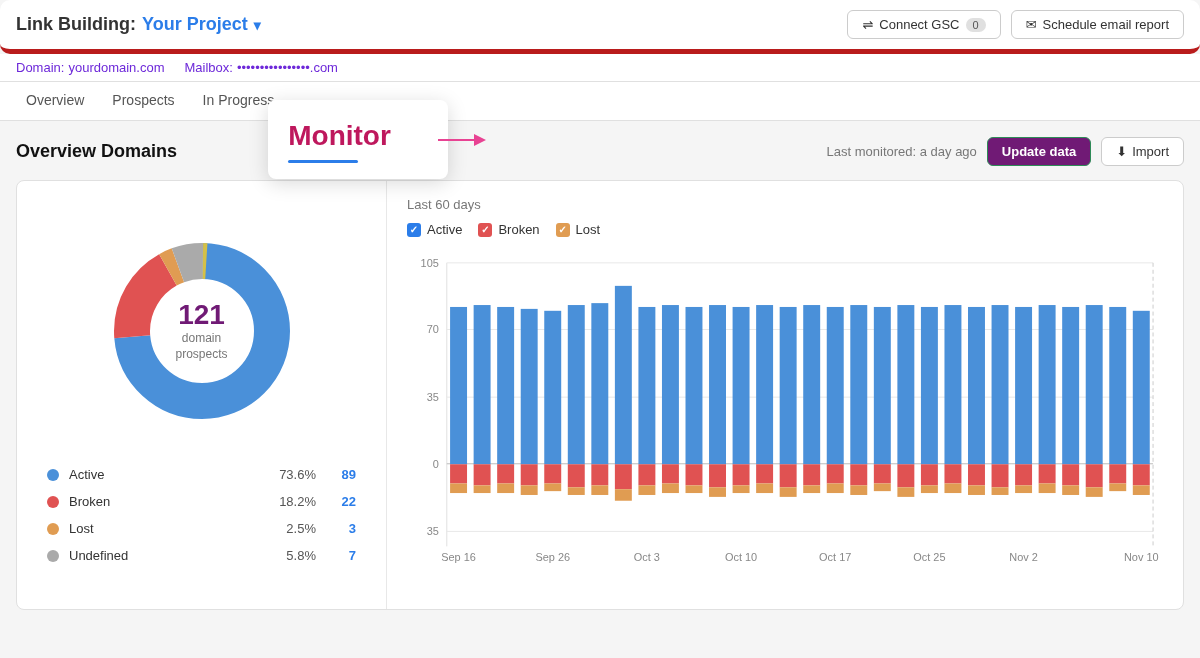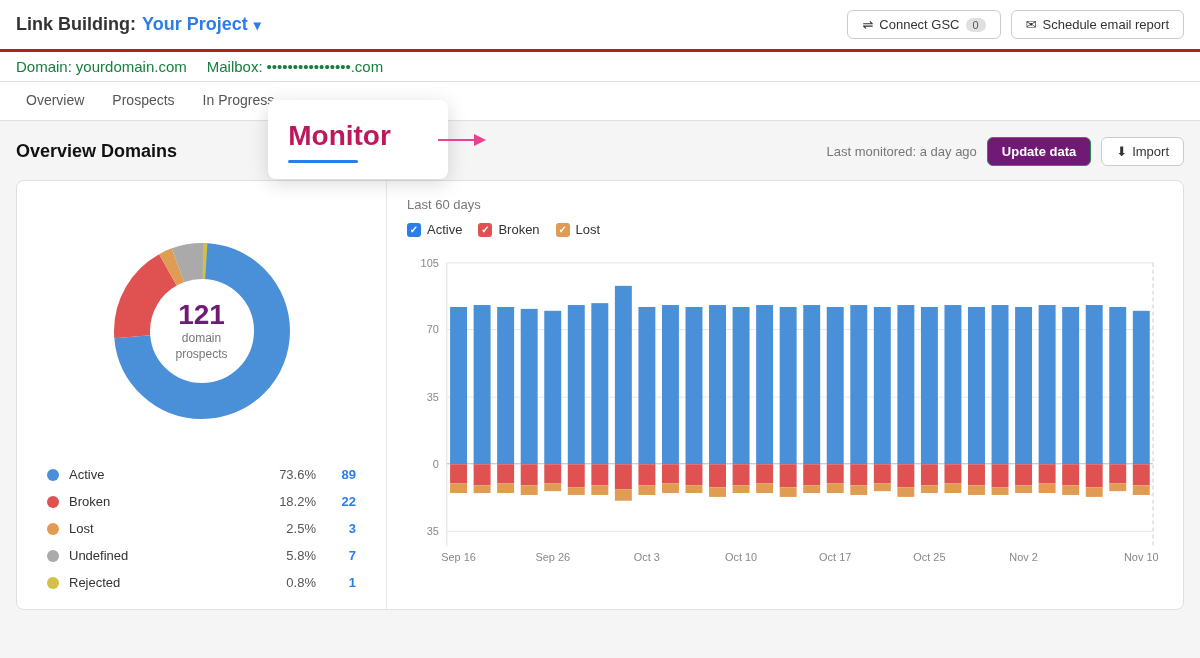--- a/index.html
+++ b/index.html
@@ -1,28 +1,28 @@
 <!DOCTYPE html>
 <html><head>
   <meta charset="utf-8">
   <style>
     * { box-sizing: border-box; margin: 0; padding: 0; }
     body { font-family: -apple-system, BlinkMacSystemFont, 'Segoe UI', Arial, sans-serif; background: #f5f5f5; font-size: 14px; color: #333; width: 1200px; height: 658px; overflow: hidden; }
     
-    .header { display: flex; align-items: center; justify-content: space-between; padding: 10px 16px; background: #fff; border-bottom: 3px solid #b91c1c; }
+    .header { display: flex; align-items: center; justify-content: space-between; padding: 10px 16px; background: #fff; border-bottom: 5px solid #b91c1c; border-radius: 10px; }
     .header-left { display: flex; align-items: center; gap: 6px; font-size: 18px; font-weight: 600; color: #333; }
     .header-left .project-name { color: #2b7de9; }
     .header-left .chevron { color: #2b7de9; font-size: 14px; }
     .header-right { display: flex; align-items: center; gap: 10px; }
     
     .btn { display: flex; align-items: center; gap: 6px; padding: 6px 14px; border-radius: 6px; border: 1px solid #ccc; background: #fff; cursor: pointer; font-size: 13px; color: #333; }
     .btn-green { background: #701a75; color: #fff; border-color: #2e8b57; font-weight: 600; }
     .btn .badge { background: #e0e0e0; border-radius: 10px; padding: 1px 7px; font-size: 11px; color: #555; }
     
-    .subheader { display: flex; align-items: center; padding: 6px 16px; background: #fff; border-bottom: 1px solid #e0e0e0; gap: 20px; font-size: 15px; color: #15803d; }
+    .subheader { display: flex; align-items: center; padding: 6px 16px; background: #fff; border-bottom: 1px solid #e0e0e0; gap: 20px; font-size: 13px; color: #6d28d9; }
     .subheader-item { display: flex; align-items: center; gap: 4px; }
     
     .nav { display: flex; align-items: flex-end; padding: 0 12px; background: #fff; border-bottom: 1px solid #e0e0e0; }
     .nav-item { padding: 10px 14px; cursor: pointer; font-size: 14px; color: #555; border-bottom: 2px solid transparent; position: relative; }
     
     
     .monitor-tab-wrapper { position: relative; }
     .monitor-popup { position: absolute; top: -20px; left: -20px; background: #fff; border-radius: 8px; box-shadow: 0 4px 20px rgba(0,0,0,0.15); padding: 20px 30px 16px 20px; z-index: 100; min-width: 180px; }
     .monitor-popup-title { font-size: 28px; font-weight: 600; color: #be185d; }
     .monitor-popup-bar { width: 70px; height: 3px; background: #2b7de9; margin-top: 8px; border-radius: 2px; }
@@ -177,26 +177,20 @@
           <div class="legend-dot" style="background:#e09c52"></div>
           <span class="legend-name">Lost</span>
           <span class="legend-pct">2.5%</span>
           <span class="legend-count">3</span>
         </div>
         <div class="legend-item">
           <div class="legend-dot" style="background:#aaaaaa"></div>
           <span class="legend-name">Undefined</span>
           <span class="legend-pct">5.8%</span>
           <span class="legend-count">7</span>
-        </div>
-        <div class="legend-item">
-          <div class="legend-dot" style="background:#d4c048"></div>
-          <span class="legend-name">Rejected</span>
-          <span class="legend-pct">0.8%</span>
-          <span class="legend-count">1</span>
         </div>
       </div>
     </div>
 
     <div class="right-panel">
       <div class="chart-title">Last 60 days</div>
       <div class="chart-legend">
         <div class="chart-legend-item">
           <div class="chart-legend-checkbox chart-legend-checkbox-blue">
             <span class="check-mark">✓</span>

